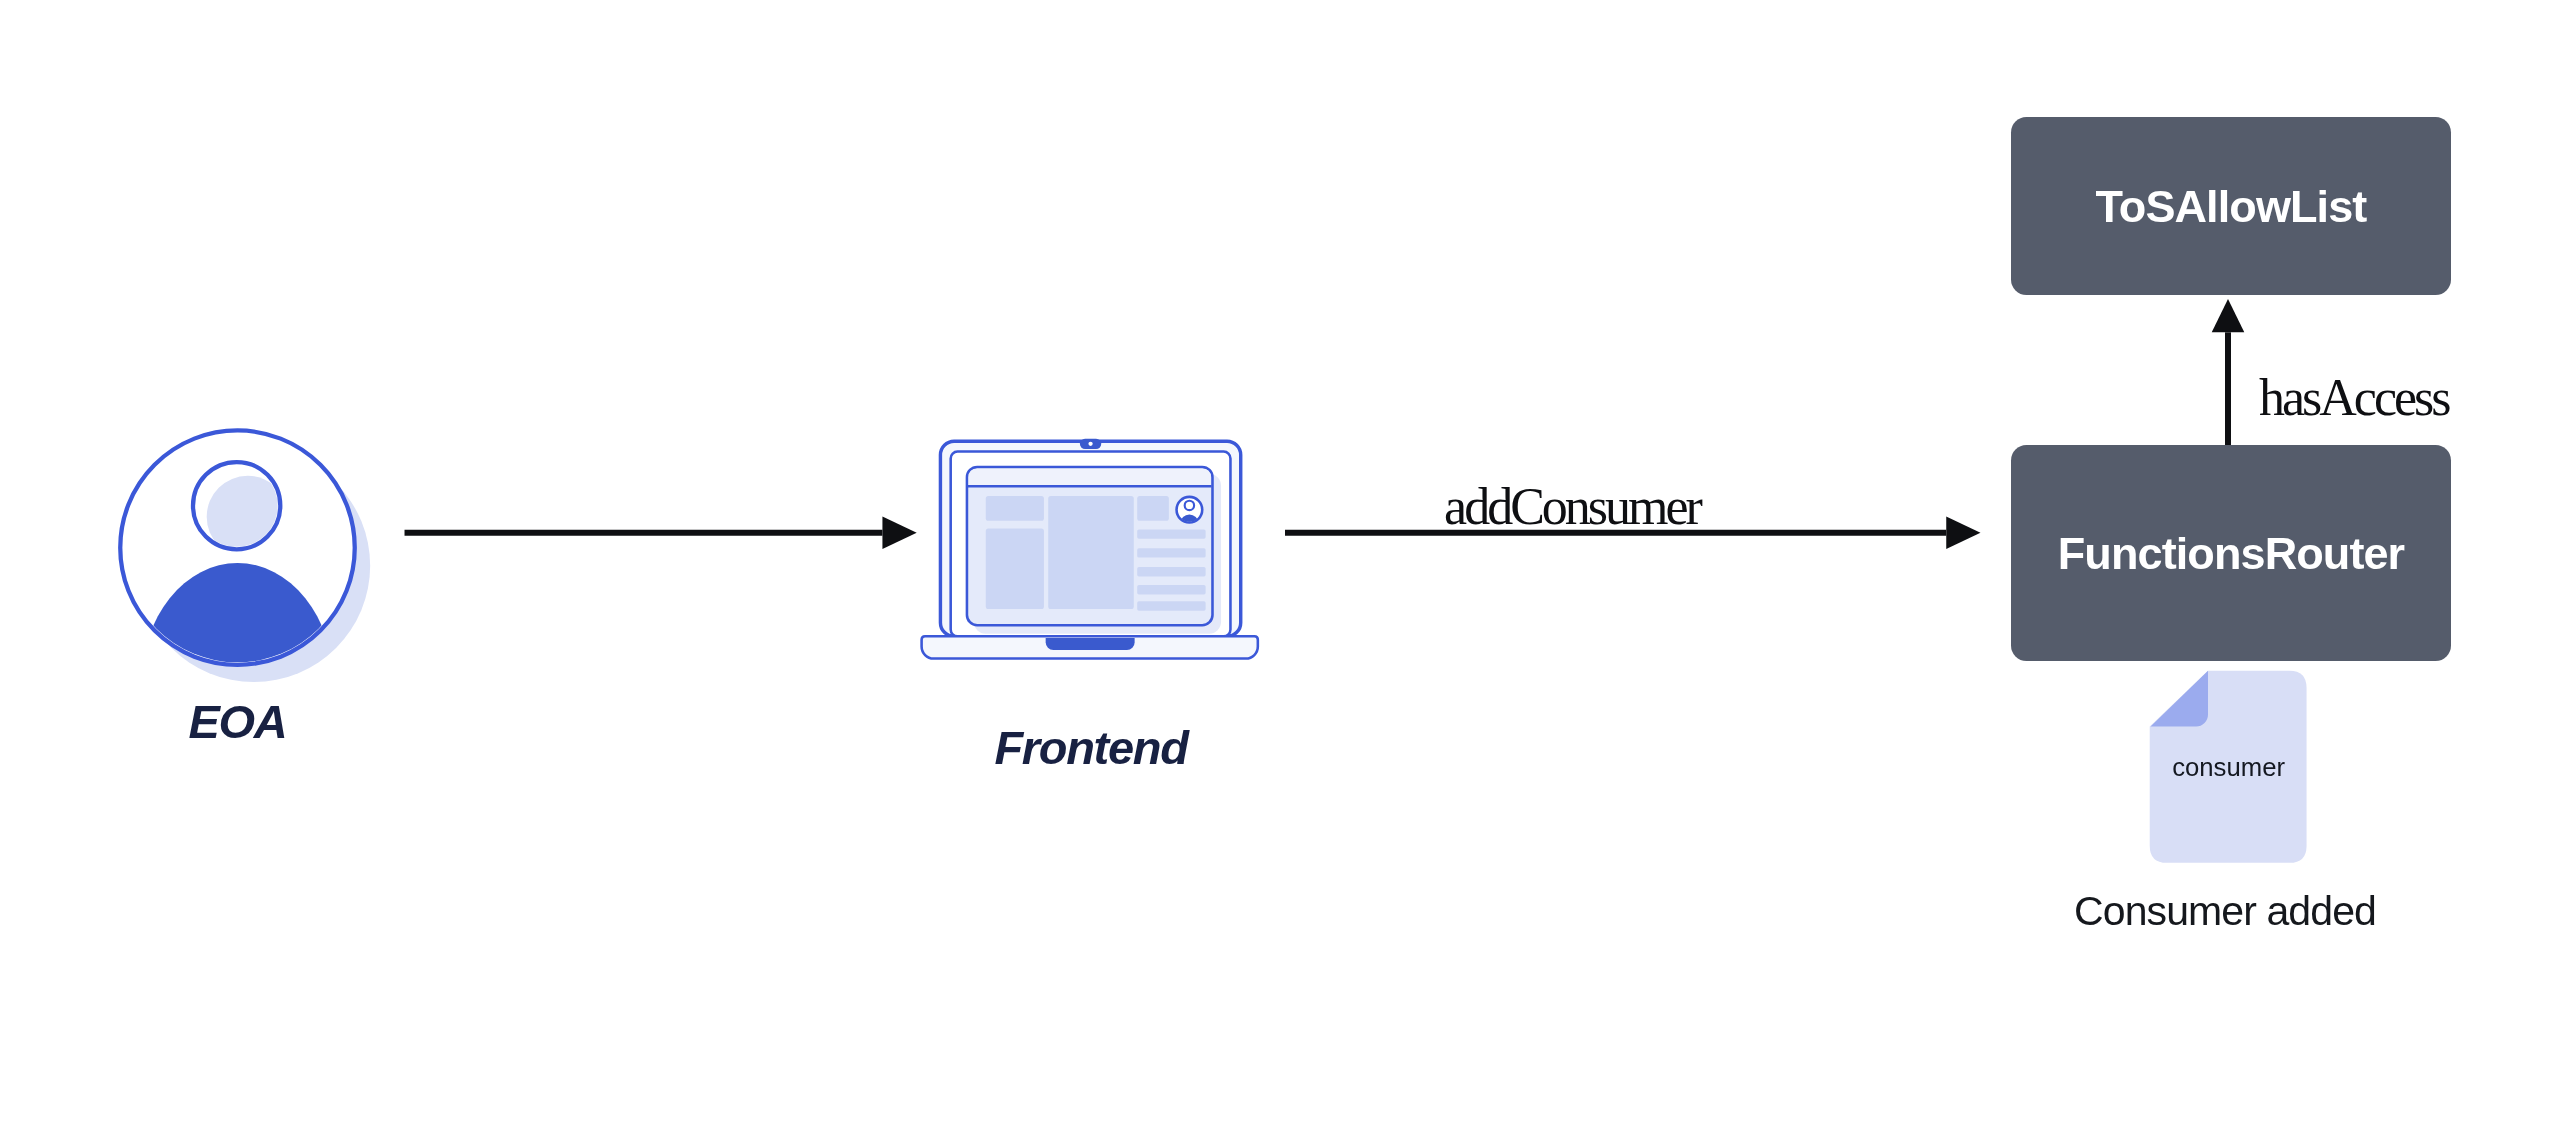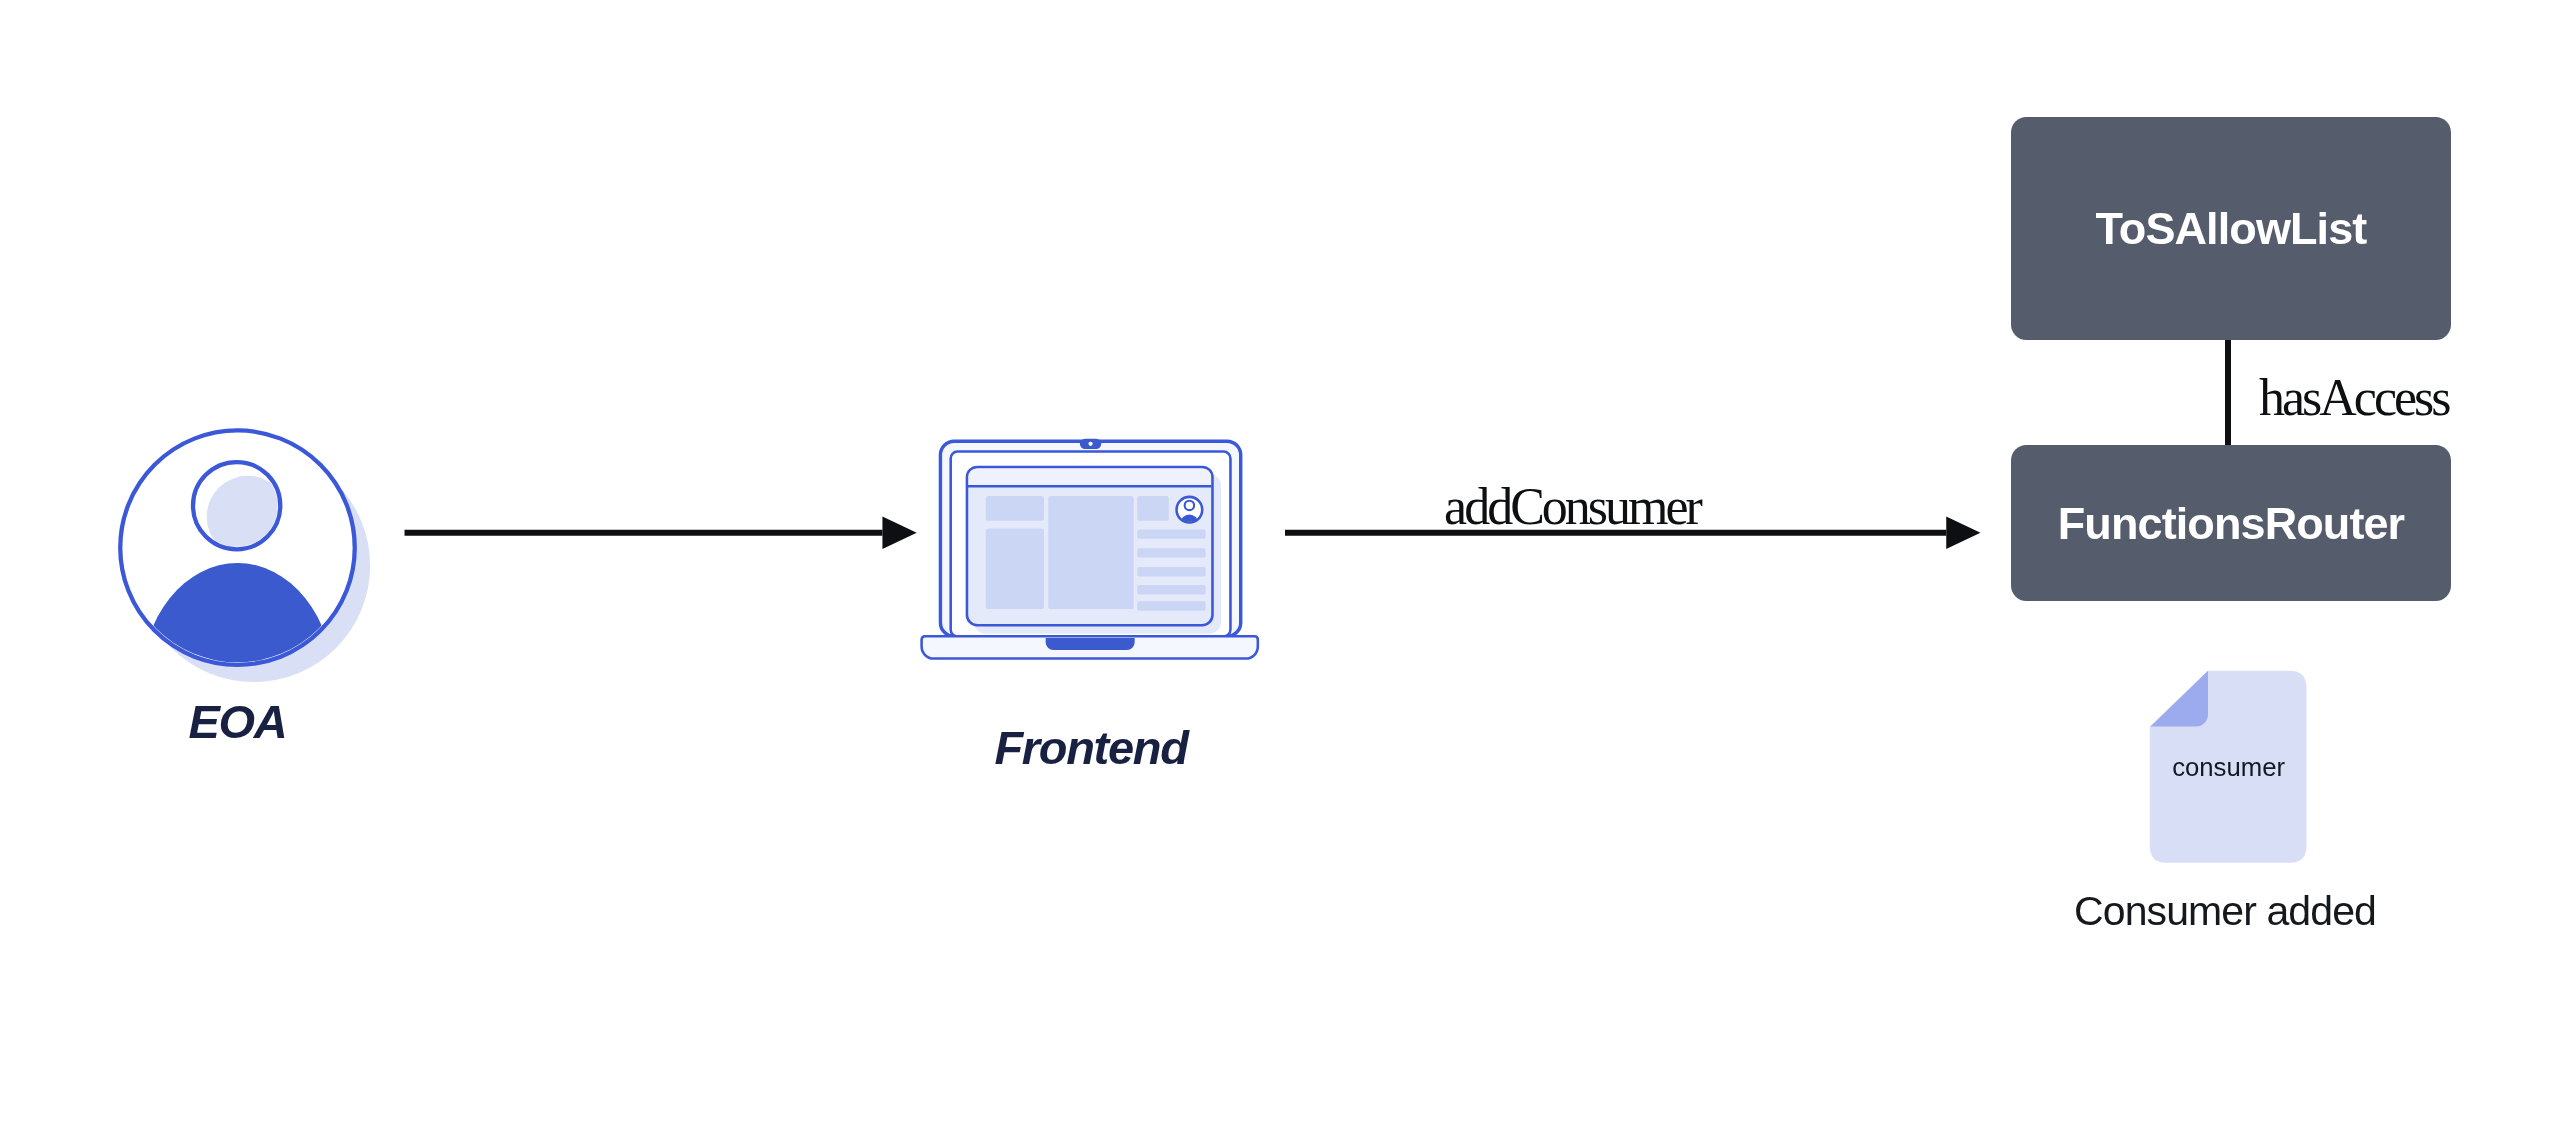--- a/index.html
+++ b/index.html
@@ -160,25 +160,25 @@
       </g>
 
       <path class="fill-bezel stroke-blue sw3" d="M16,240 H401 q4,0 4,4 v8 a14,14 0 0 1 -14,14 H26 a14,14 0 0 1 -14,-14 v-8 q0,-4 4,-4 z"></path>
       <path class="fill-blue" d="M157,242 h104 v5 a9,9 0 0 1 -9,9 h-86 a9,9 0 0 1 -9,-9 z"></path>
     </svg>
     <div class="node-label" style="top:270px;margin-top:23px;">Frontend</div>
   </div>
 
   <div class="mono-label centered" style="left:1572px;top:478px;">addConsumer</div>
 
-  <div class="contract-box" style="left:2011px;top:445px;width:440px;height:156px;">
+  <div class="contract-box" style="left:2011px;top:445px;width:440px;height:216px;">
     <span>FunctionsRouter</span>
   </div>
 
-  <div class="contract-box" style="left:2011px;top:117px;width:440px;height:223px;">
+  <div class="contract-box" style="left:2011px;top:117px;width:440px;height:178px;">
     <span>ToSAllowList</span>
   </div>
 
   <div class="mono-label" style="left:2259px;top:369px;">hasAccess</div>
 
   <div class="node" style="left:2142px;top:664px;width:180px;">
     <svg width="180" height="210" viewBox="0 0 210 245">
       <path class="fill-doc" d="M77,8 H172 Q192,8 192,28 V212 Q192,232 172,232 H29 Q9,232 9,212 V73 Z"></path>
       <path class="fill-fold" d="M77,8 V59 A14,14 0 0 1 63,73 H10 Z"></path>
       <text class="doc-text" x="101" y="131">consumer</text>

